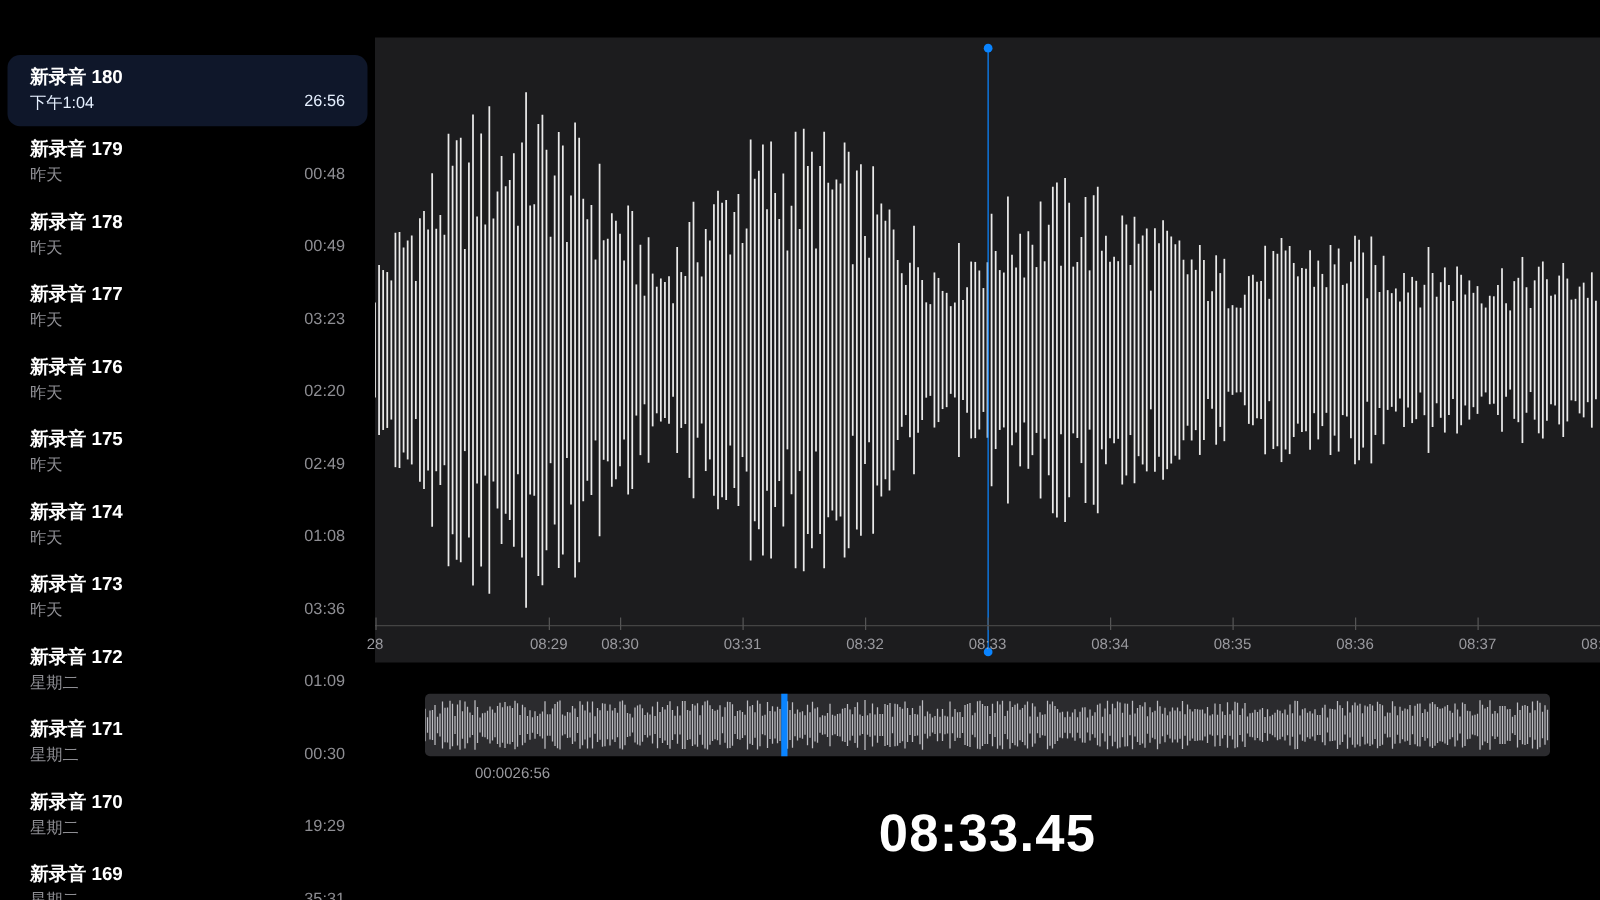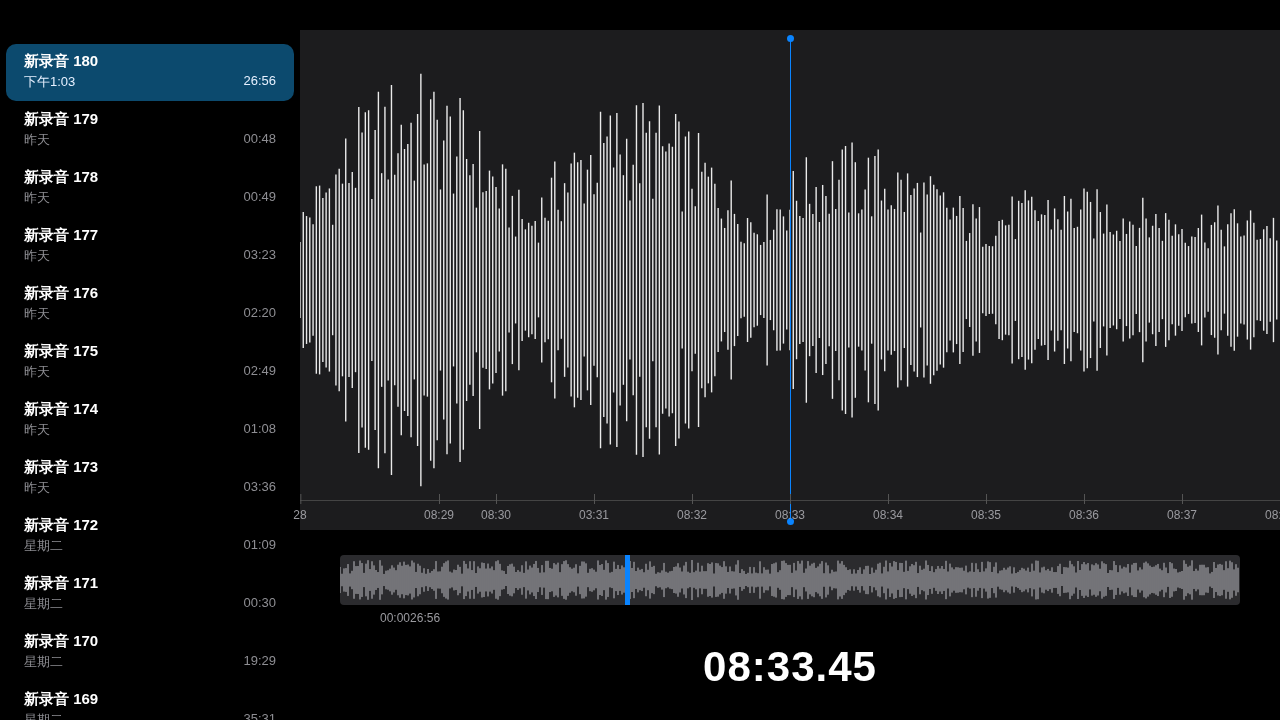--- a/index.html
+++ b/index.html
@@ -15,21 +15,21 @@
     width: 300px; height: 100%;
     background: #000;
     overflow-y: hidden;
   }
   .rec-item {
     padding: 8px 18px 10px 18px;
     border-radius: 10px;
     margin: 1px 6px;
     cursor: pointer;
   }
-  .rec-item.selected { background: #0c4a6e; margin-top: 44px; }
+  .rec-item.selected { background: #0f172a; margin-top: 44px; }
   .rec-title { font-size: 15px; font-weight: 600; color:#fff; }
   .rec-meta { display:flex; justify-content: space-between; font-size: 13px; margin-top:2px;}
   .rec-meta .date { color:#8e8e93; }
   .rec-meta .dur  { color:#8e8e93; }
   .rec-item.selected .rec-meta .date,
   .rec-item.selected .rec-meta .dur { color:#e6f0ff; }
   .main {
     flex:1; height:100%;
     display:flex; flex-direction:column;
     background:#000;
@@ -88,21 +88,21 @@
   }
 </style>
 </head>
 <body>
 
 <div class="sidebar">
   <div id="rec-list">
       <div class="rec-item selected">
         <div class="rec-title">新录音 180</div>
         <div class="rec-meta">
-          <span class="date">下午1:03</span>
+          <span class="date">下午1:04</span>
           <span class="dur">26:56</span>
         </div>
       </div>
       <div class="rec-item">
         <div class="rec-title">新录音 179</div>
         <div class="rec-meta">
           <span class="date">昨天</span>
           <span class="dur">00:48</span>
         </div>
       </div>

